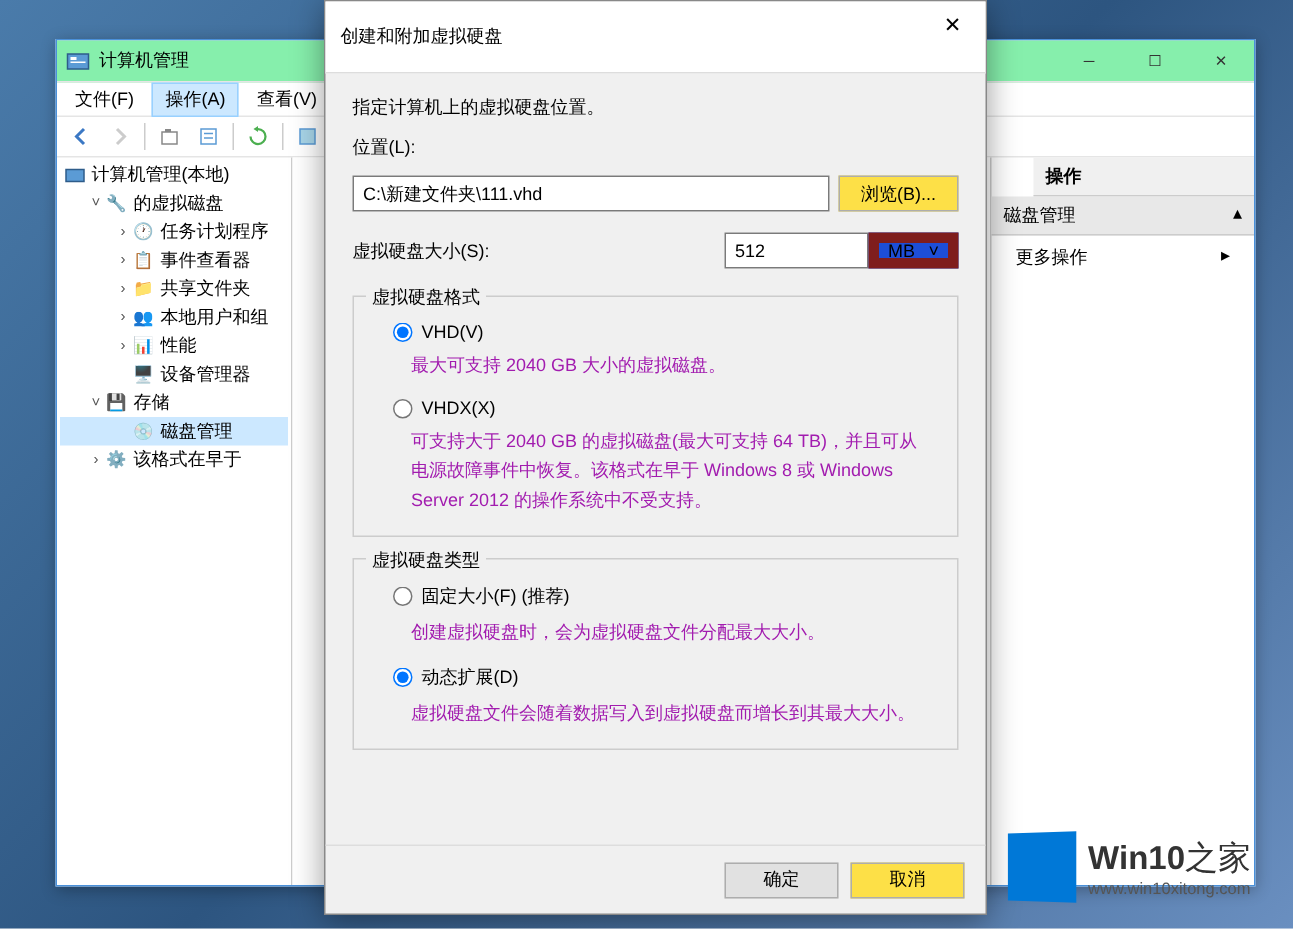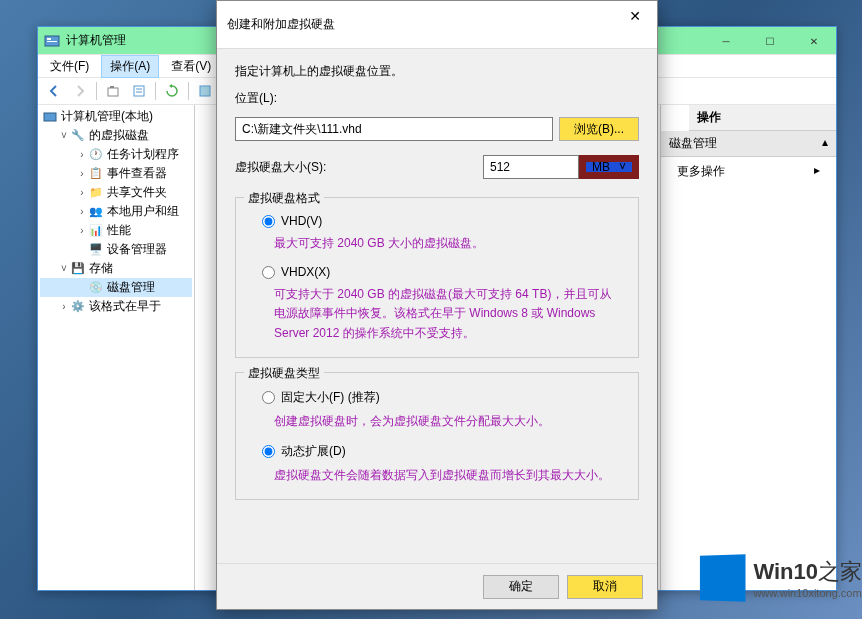--- a/index.html
+++ b/index.html
@@ -56,21 +56,21 @@
 .radio-row { display: flex; align-items: center; margin: 6px 0; }
 .radio-row input { margin-right: 6px; }
 .desc { margin: 4px 0 12px 12px; color: #a21caf; line-height: 1.6; }
 .desc:last-child { margin-bottom: 0; }
 
 .dlg-footer { position: absolute; bottom: 0; left: 0; right: 0; height: 46px; border-top: 1px solid #ddd; display: flex; align-items: center; justify-content: flex-end; padding: 0 14px; gap: 8px; }
 .dlg-footer .btn { width: 76px; }
 .btn.primary { background: #e1e1e1; }
 
 
-.watermark { position: absolute; right: 0; bottom: 18px; display: flex; align-items: center; gap: 8px; }
+.watermark { position: absolute; right: 28px; bottom: 18px; display: flex; align-items: center; gap: 8px; }
 .win-logo { width: 46px; height: 46px; background: #0078d7; display: grid; grid-template: 1fr 1fr / 1fr 1fr; gap: 2px; padding: 2px; transform: perspective(100px) rotateY(-8deg); }
 .win-logo div { background: #0078d7; }
 .wm-text { color: #333; }
 .wm-text .t1 { font-size: 22px; font-weight: bold; }
 .wm-text .t1 .light { font-weight: 300; }
 .wm-text .t2 { font-size: 11px; color: #555; }
 
 svg { display: block; }
 </style>
 </head>

